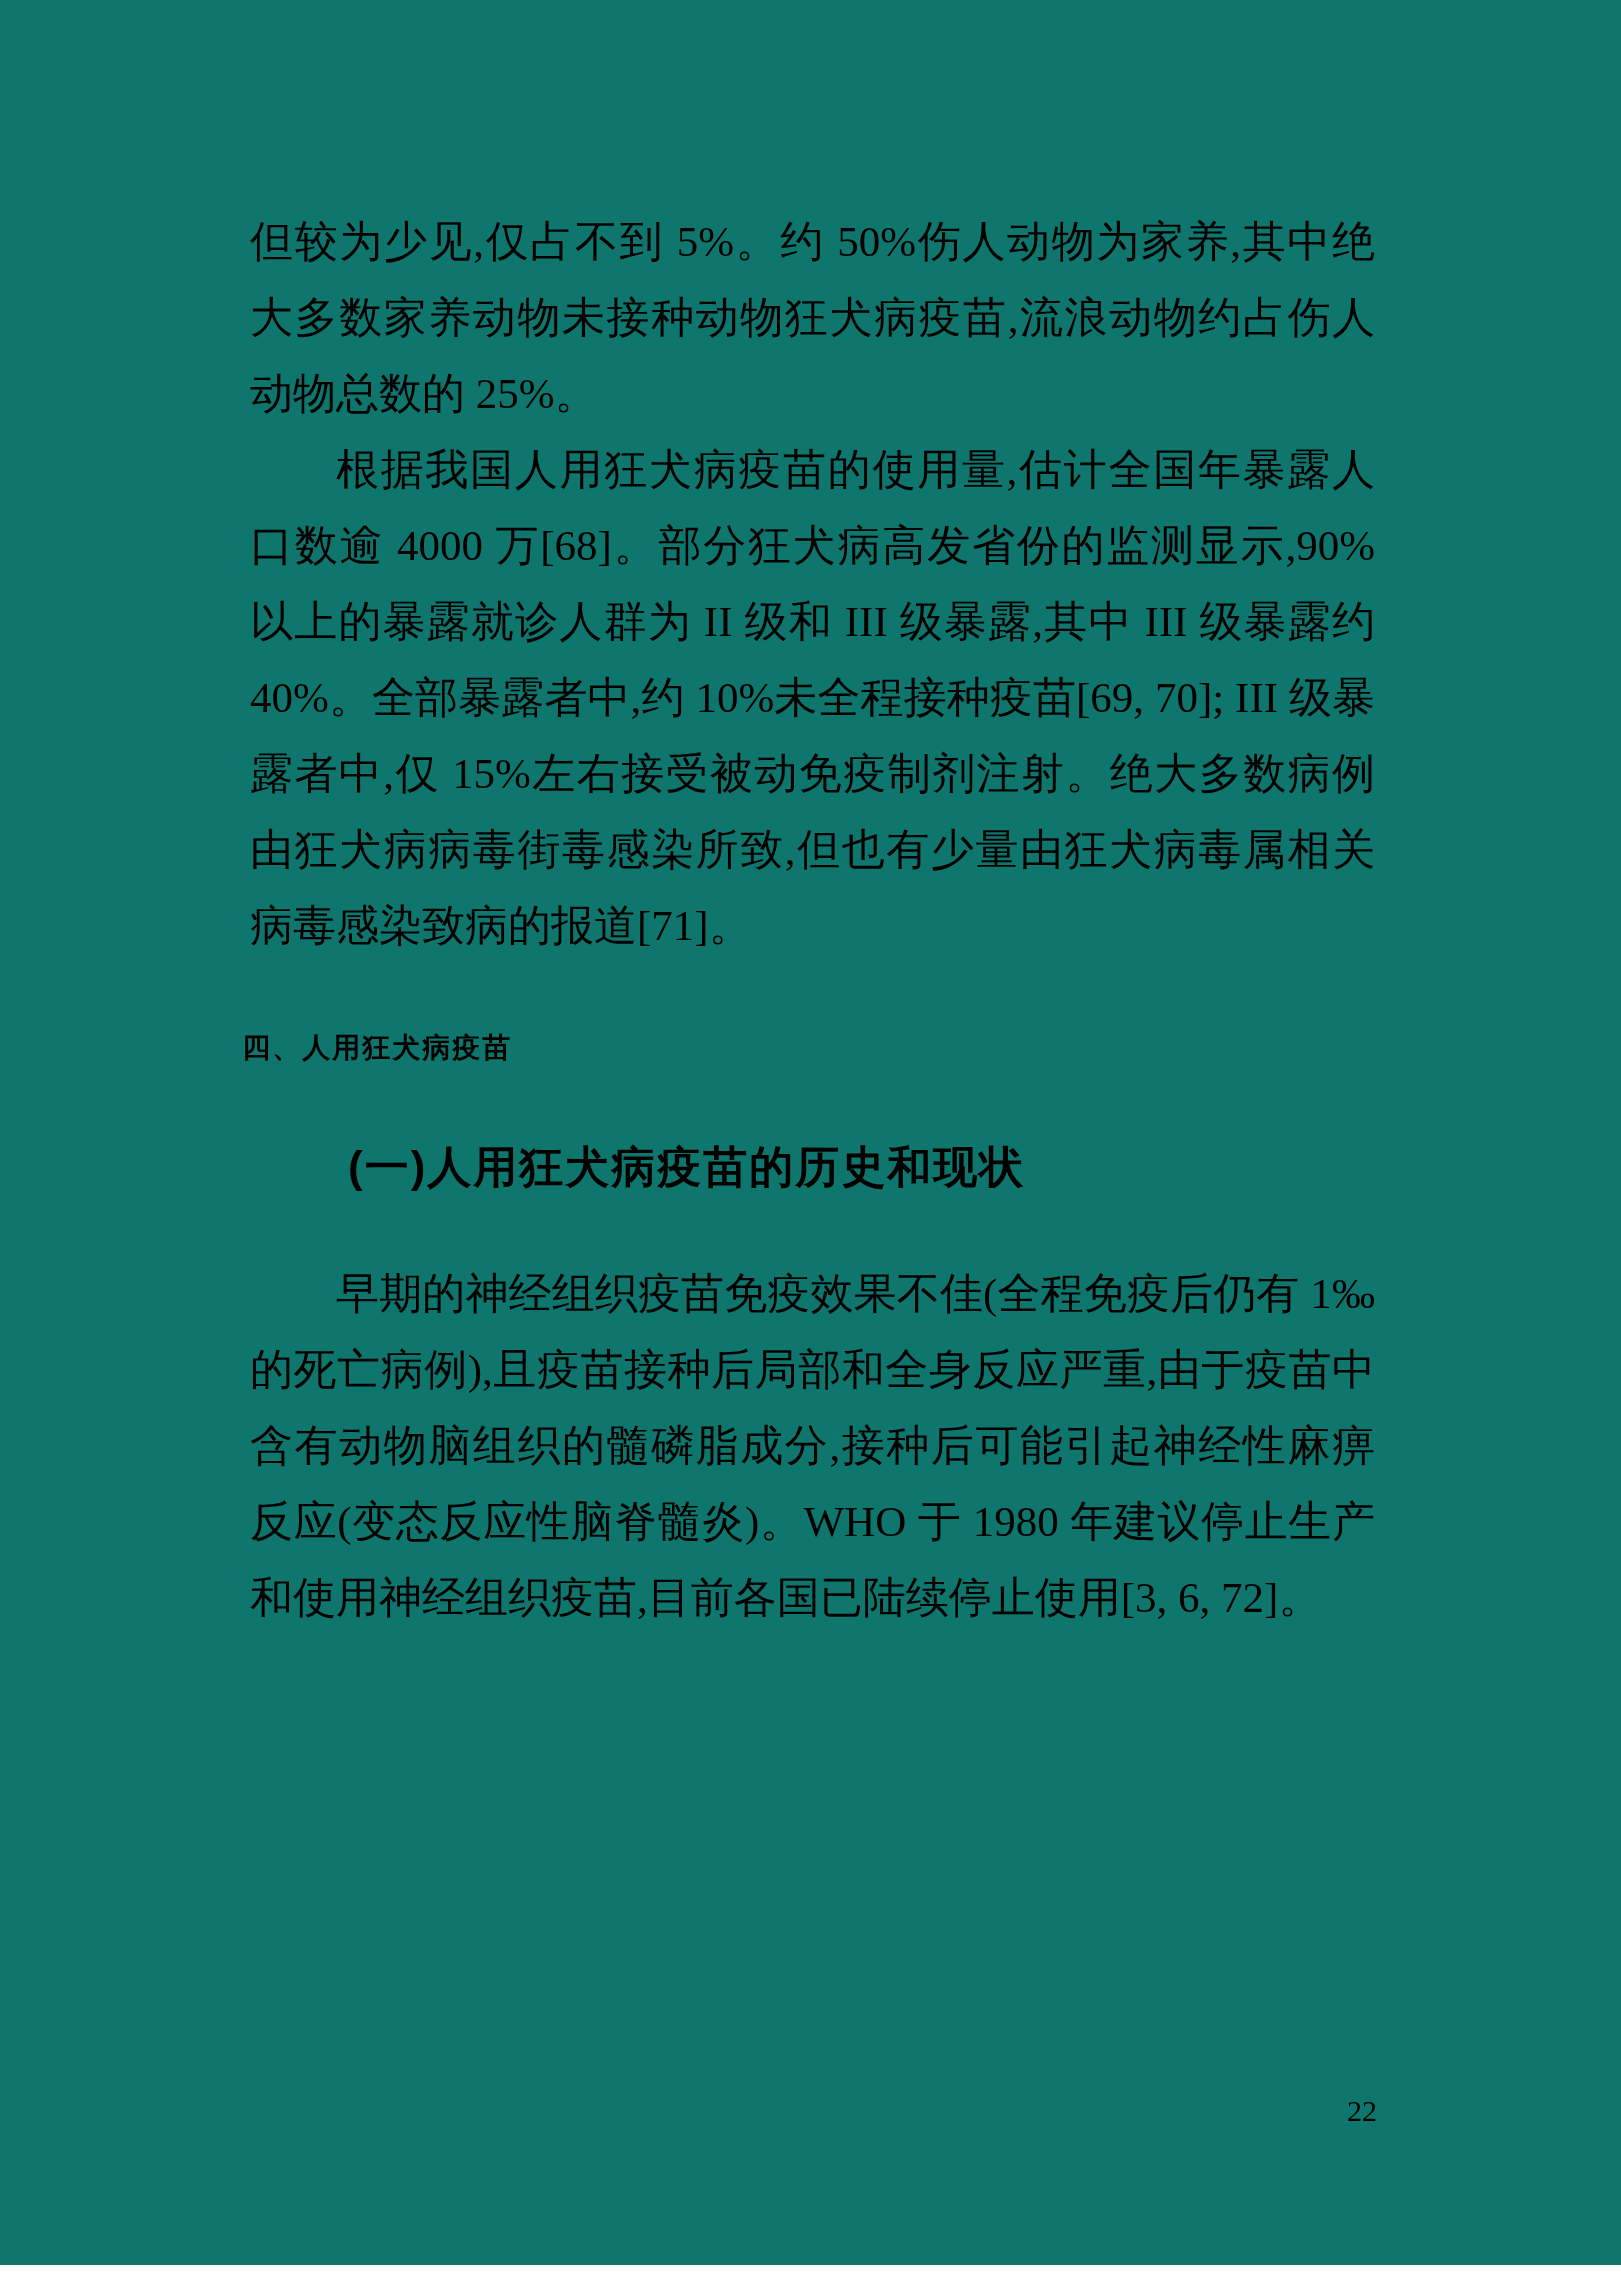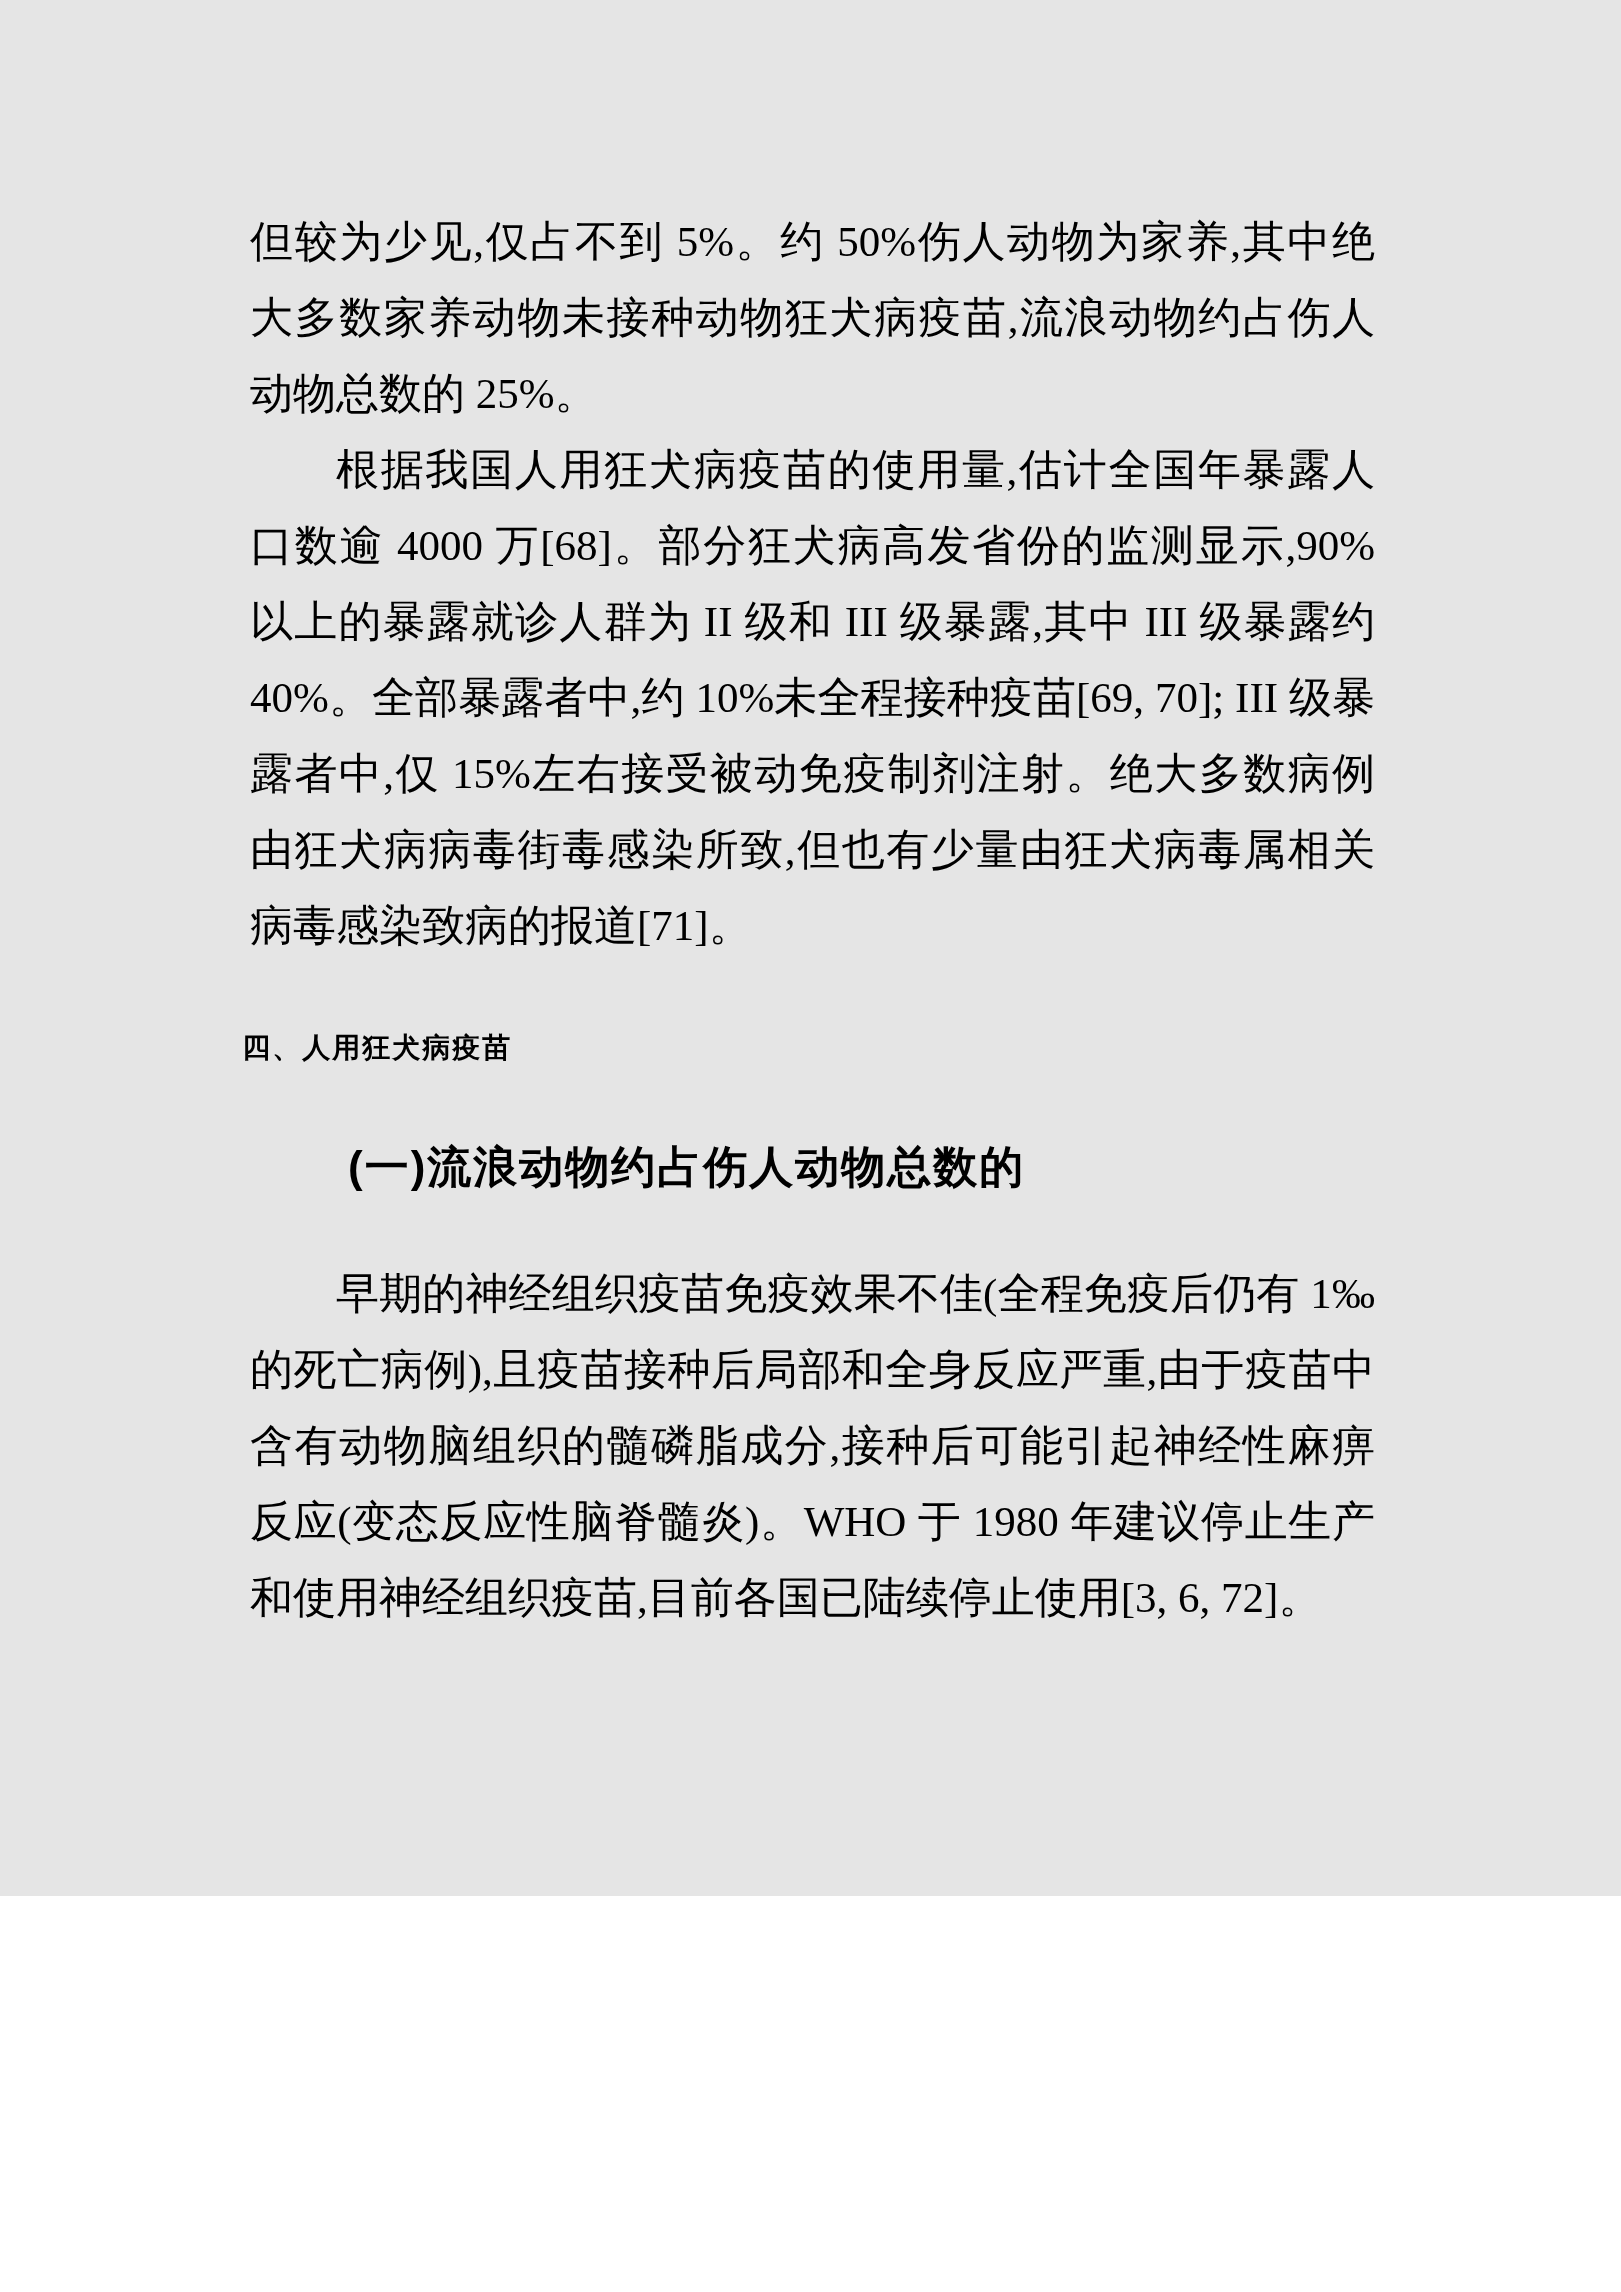--- a/index.html
+++ b/index.html
@@ -9,22 +9,22 @@
   body {
     width: 1621px;
     height: 2293px;
     background: #ffffff;
     color: #000000;
     font-family: "Liberation Serif", "DejaVu Serif", serif;
   }
   .page {
     position: relative;
     width: 1621px;
-    height: 1896px;
-    background: #e5e5e5;
+    height: 2265px;
+    background: #0f766e;
     overflow: hidden;
   }
   .text-column {
     position: absolute;
     left: 250px;
     top: 204px;
     width: 1125px;
   }
   .body-par {
     margin: 0;
@@ -65,18 +65,18 @@
   }
 </style>
 </head>
 <body>
 
 <div class="page">
   <div class="text-column">
     <p class="body-par no-indent">但较为少见,仅占不到 5%。约 50%伤人动物为家养,其中绝大多数家养动物未接种动物狂犬病疫苗,流浪动物约占伤人动物总数的 25%。</p>
     <p class="body-par">根据我国人用狂犬病疫苗的使用量,估计全国年暴露人口数逾 4000 万[68]。部分狂犬病高发省份的监测显示,90%以上的暴露就诊人群为 II 级和 III 级暴露,其中 III 级暴露约 40%。全部暴露者中,约 10%未全程接种疫苗[69, 70]; III 级暴露者中,仅 15%左右接受被动免疫制剂注射。绝大多数病例由狂犬病病毒街毒感染所致,但也有少量由狂犬病毒属相关病毒感染致病的报道[71]。</p>
     <h1 class="section-heading">四、人用狂犬病疫苗</h1>
-    <h2 class="subsection-heading">(一)流浪动物约占伤人动物总数的</h2>
+    <h2 class="subsection-heading">(一)人用狂犬病疫苗的历史和现状</h2>
     <p class="body-par">早期的神经组织疫苗免疫效果不佳(全程免疫后仍有 1‰的死亡病例),且疫苗接种后局部和全身反应严重,由于疫苗中含有动物脑组织的髓磷脂成分,接种后可能引起神经性麻痹反应(变态反应性脑脊髓炎)。WHO 于 1980 年建议停止生产和使用神经组织疫苗,目前各国已陆续停止使用[3, 6, 72]。</p>
   </div>
   <div class="page-number">22</div>
 </div>
 
 
 </body></html>

